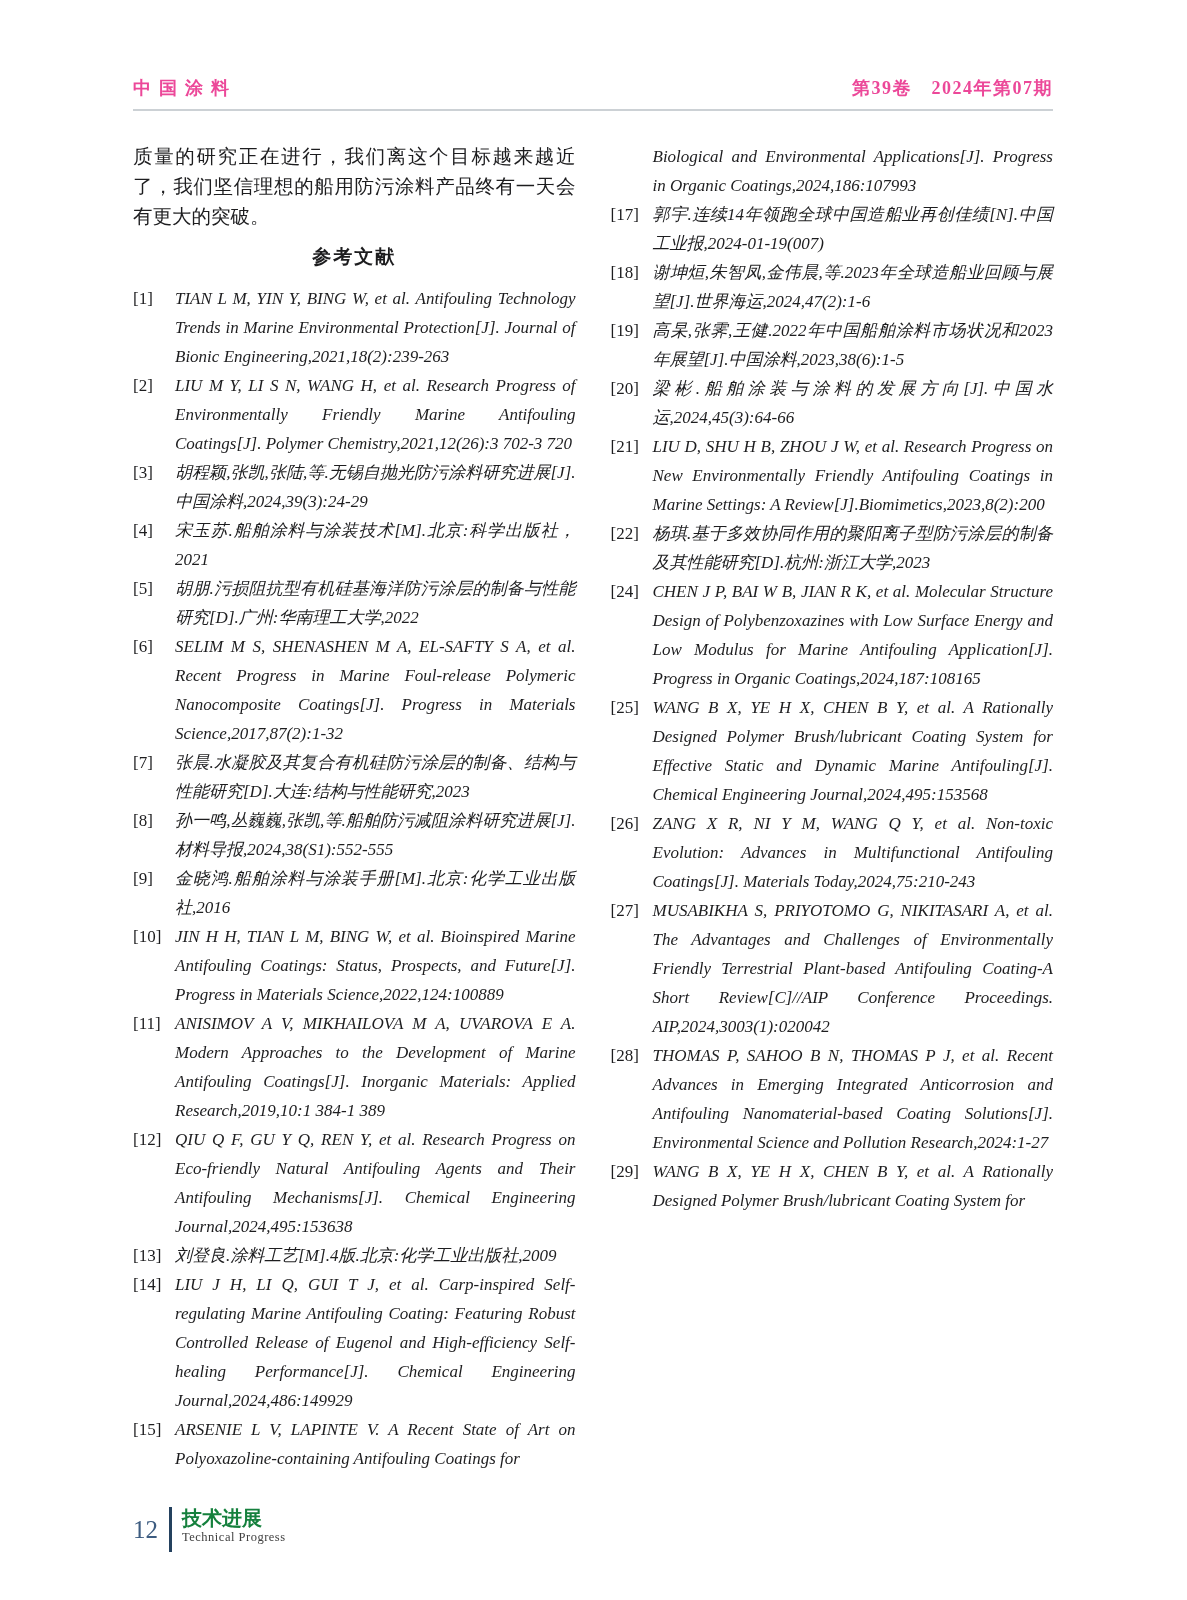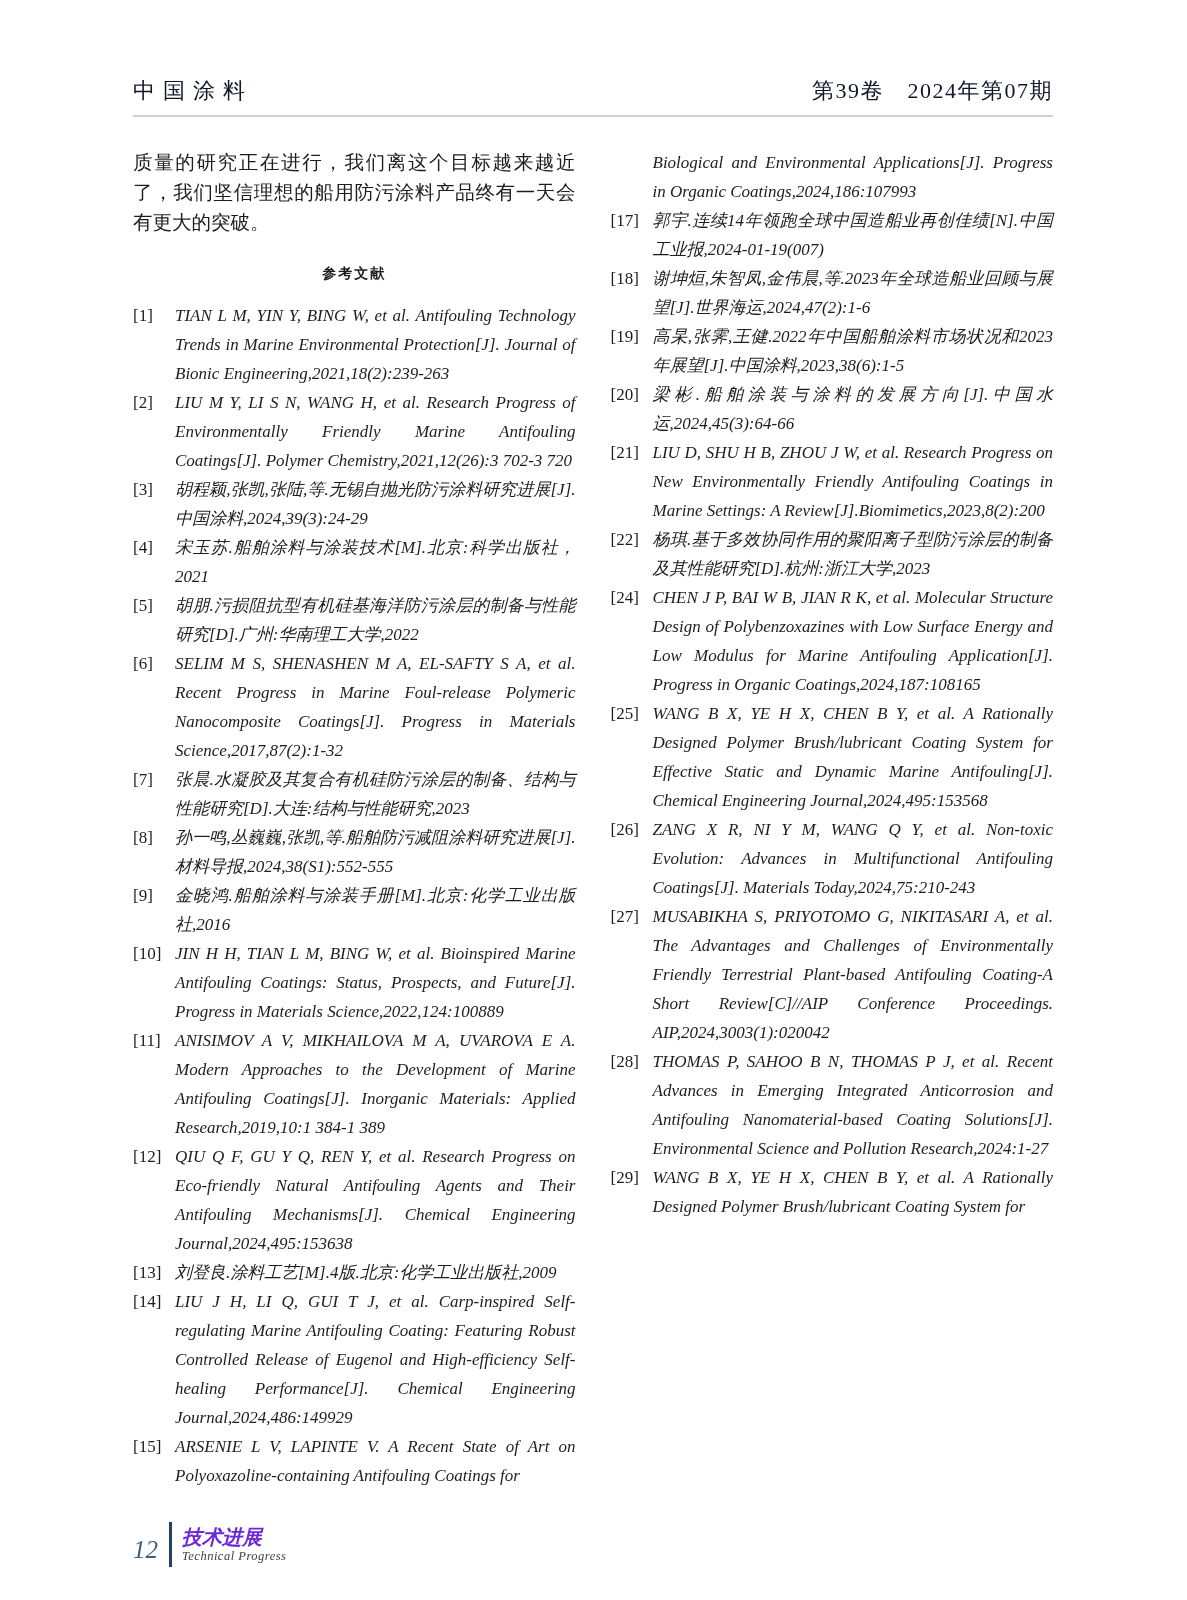--- a/index.html
+++ b/index.html
@@ -14,22 +14,23 @@
     box-sizing:border-box;
     width:1187px;height:1600px;
     padding:76px 134px 0 133px;
     position:relative;
   }
   
   .page-header{
     display:flex;justify-content:space-between;align-items:flex-end;
     border-bottom:2px solid #ccd1d5;
     padding-bottom:9px;
-    color:#0f172a;
-    font-size:22px;
+    color:#ec4899;
+    font-size:18px;
+    font-weight:bold;
   }
   .journal-name{letter-spacing:8px;}
   .volume-issue{letter-spacing:1.5px;}
   
   .columns{
     display:flex;
     gap:35px;
     margin-top:31px;
   }
   .col{
@@ -39,51 +40,51 @@
   }
   .intro{
     font-size:19.5px;
     line-height:30px;
     text-align:justify;
     margin:0;
   }
   .ref-heading{
     text-align:center;
     font-weight:bold;
-    font-size:14px;
-    margin:21px 0 13px 0;
+    font-size:19px;
+    margin:10px 0 13px 0;
     letter-spacing:2px;
   }
   .ref-list{display:block;}
   .ref-item{display:flex;}
   .ref-num{flex:0 0 42px;}
   .ref-text{flex:1;text-align:justify;font-style:italic;}
   
   .page-footer{
     position:absolute;
-    left:133px;bottom:33px;
-    display:flex;align-items:center;font-style:italic;
+    left:133px;bottom:48px;
+    display:flex;align-items:flex-start;
   }
   .page-number{
     font-size:25px;
     color:#3d5c80;
     margin-right:11px;
     line-height:1;
     padding-top:10px;
   }
   .footer-divider{
     width:3px;height:45px;
     background:#24415e;
     margin-right:10px;
   }
   .footer-section .zh{
     font-family:"Liberation Sans","DejaVu Sans",sans-serif;
     font-weight:bold;
     font-size:20px;
-    color:#6d28d9;
+    color:#15803d;
     line-height:22px;
   }
   .footer-section .en{
     font-size:12.5px;
     color:#404040;
     letter-spacing:0.5px;
     line-height:16px;
   }
 </style>
 </head>

